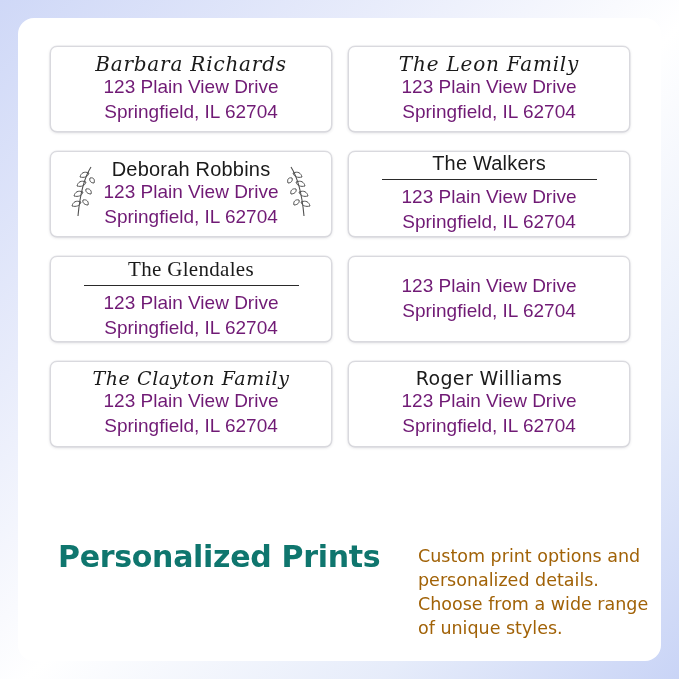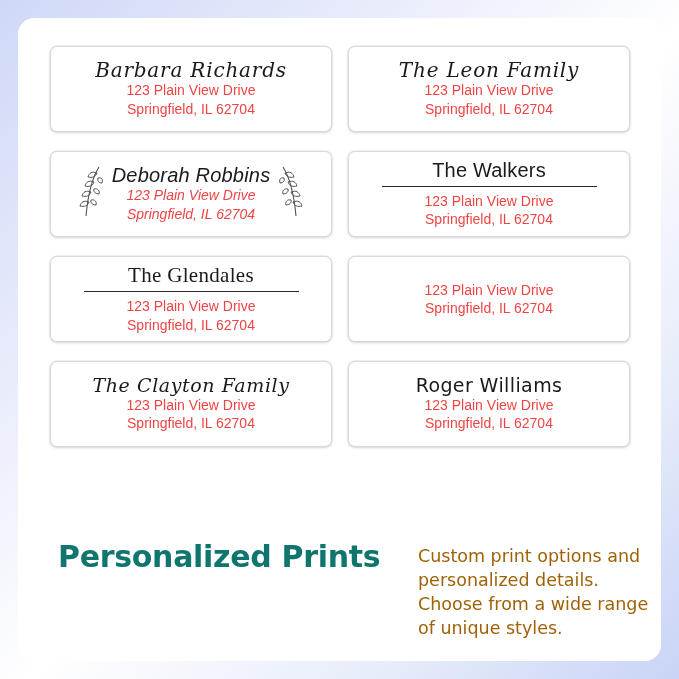--- a/index.html
+++ b/index.html
@@ -53,22 +53,22 @@
     justify-content: center;
     overflow: hidden;
   }
   .label .name {
     color: #1a1a1a;
     text-align: center;
     line-height: 1.05;
     white-space: nowrap;
   }
   .label .addr1, .label .addr2 {
-    color: #ef4444;
-    font-size: 14px;
+    color: #701a75;
+    font-size: 19px;
     line-height: 1.3;
     text-align: right;
     white-space: nowrap;
   }
   
   .script {
     font-family: "DejaVu Serif", serif;
     font-style: italic;
     font-size: 19px;
     letter-spacing: 0.6px;
@@ -105,21 +105,20 @@
     width: 215px;
   }
   .name-block {
     display: flex;
     flex-direction: column;
     align-items: center;
   }
   .with-sprigs {
     flex-direction: row;
     gap: 8px;
-    font-style: italic;
   }
   .sprig {
     flex: 0 0 auto;
     opacity: 0.85;
   }
   .center-col {
     display: flex;
     flex-direction: column;
     align-items: center;
   }

